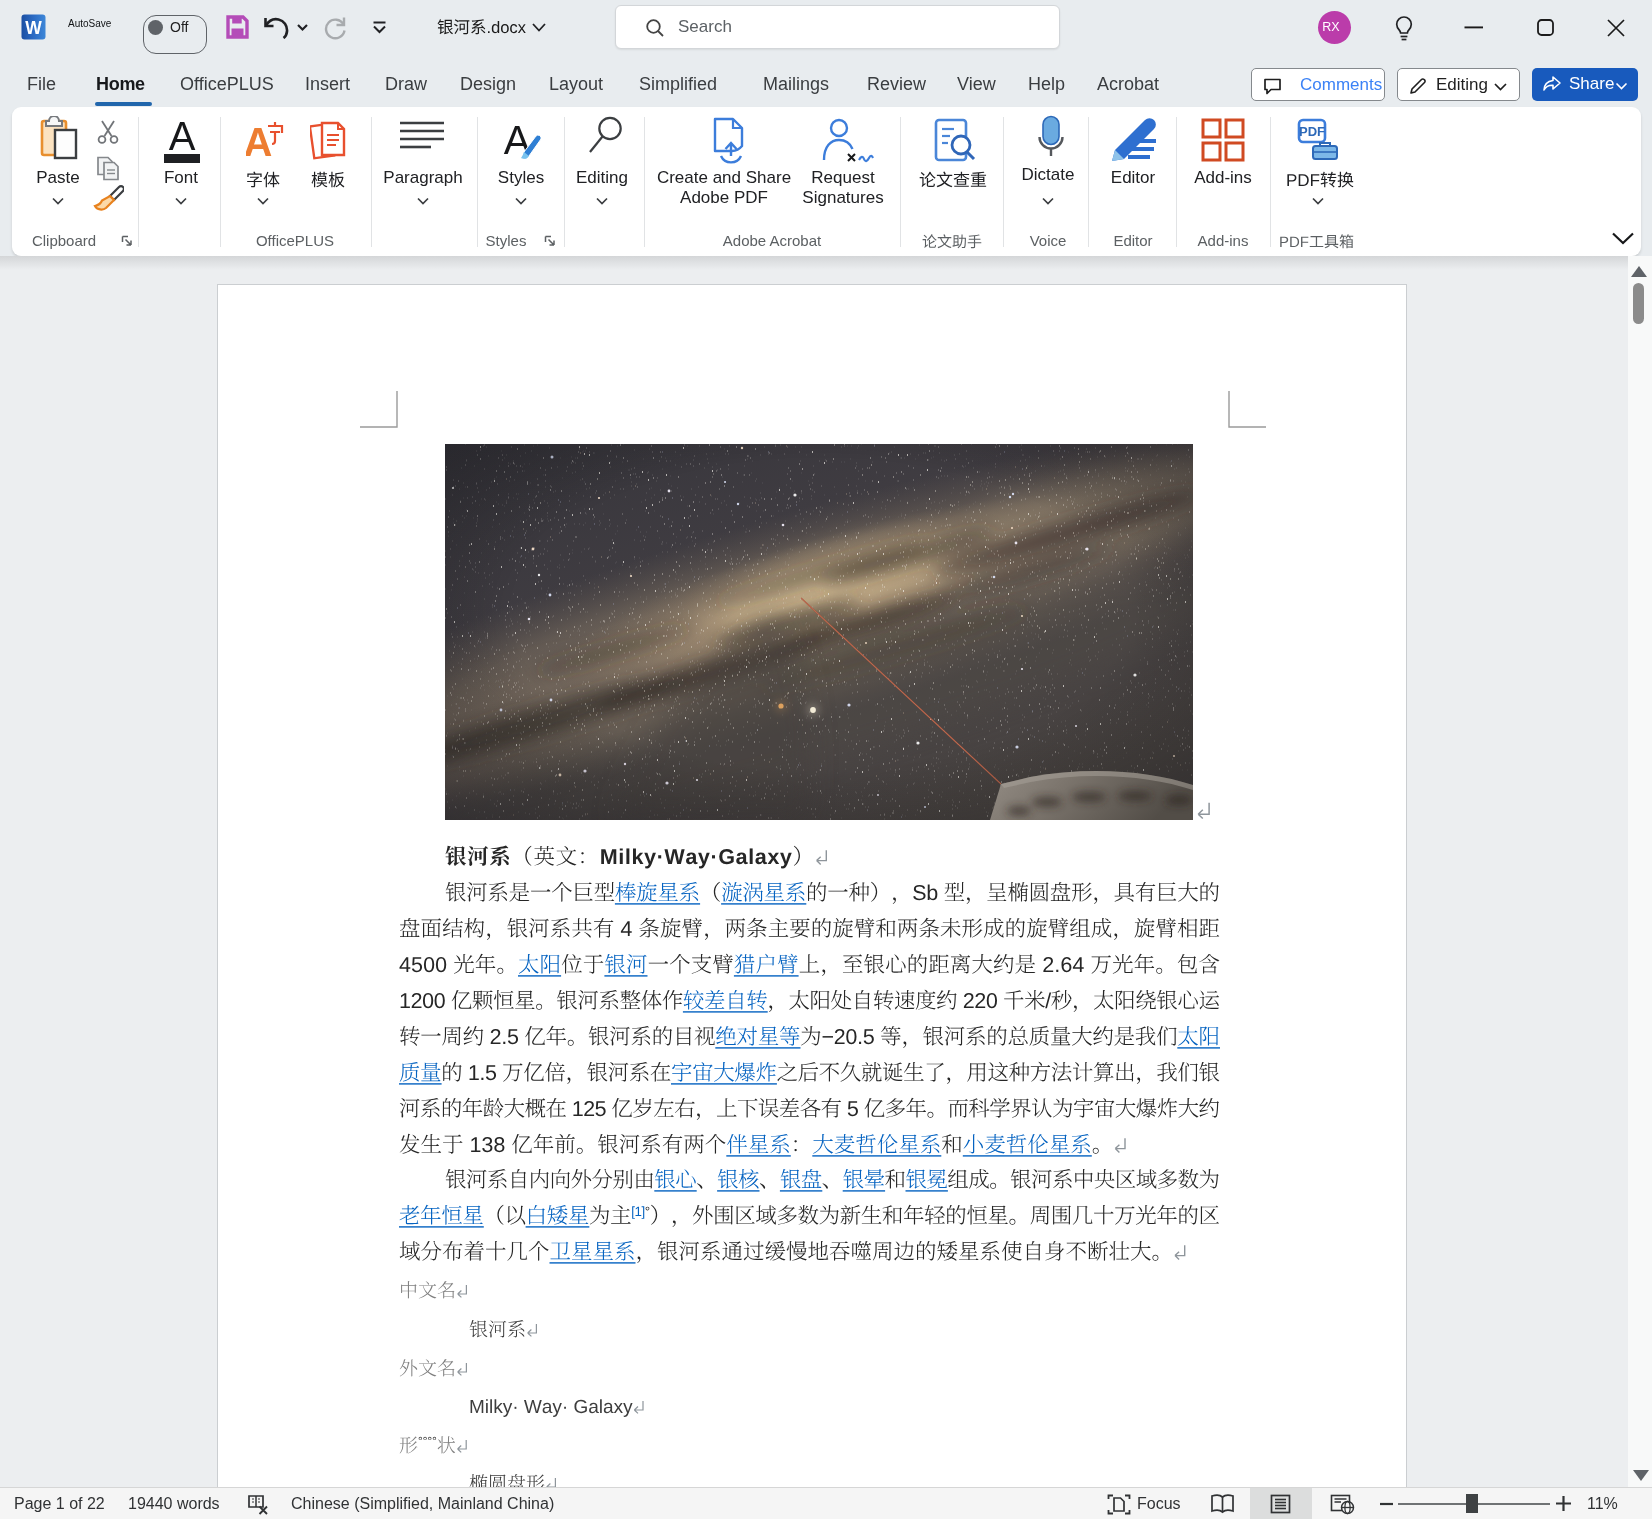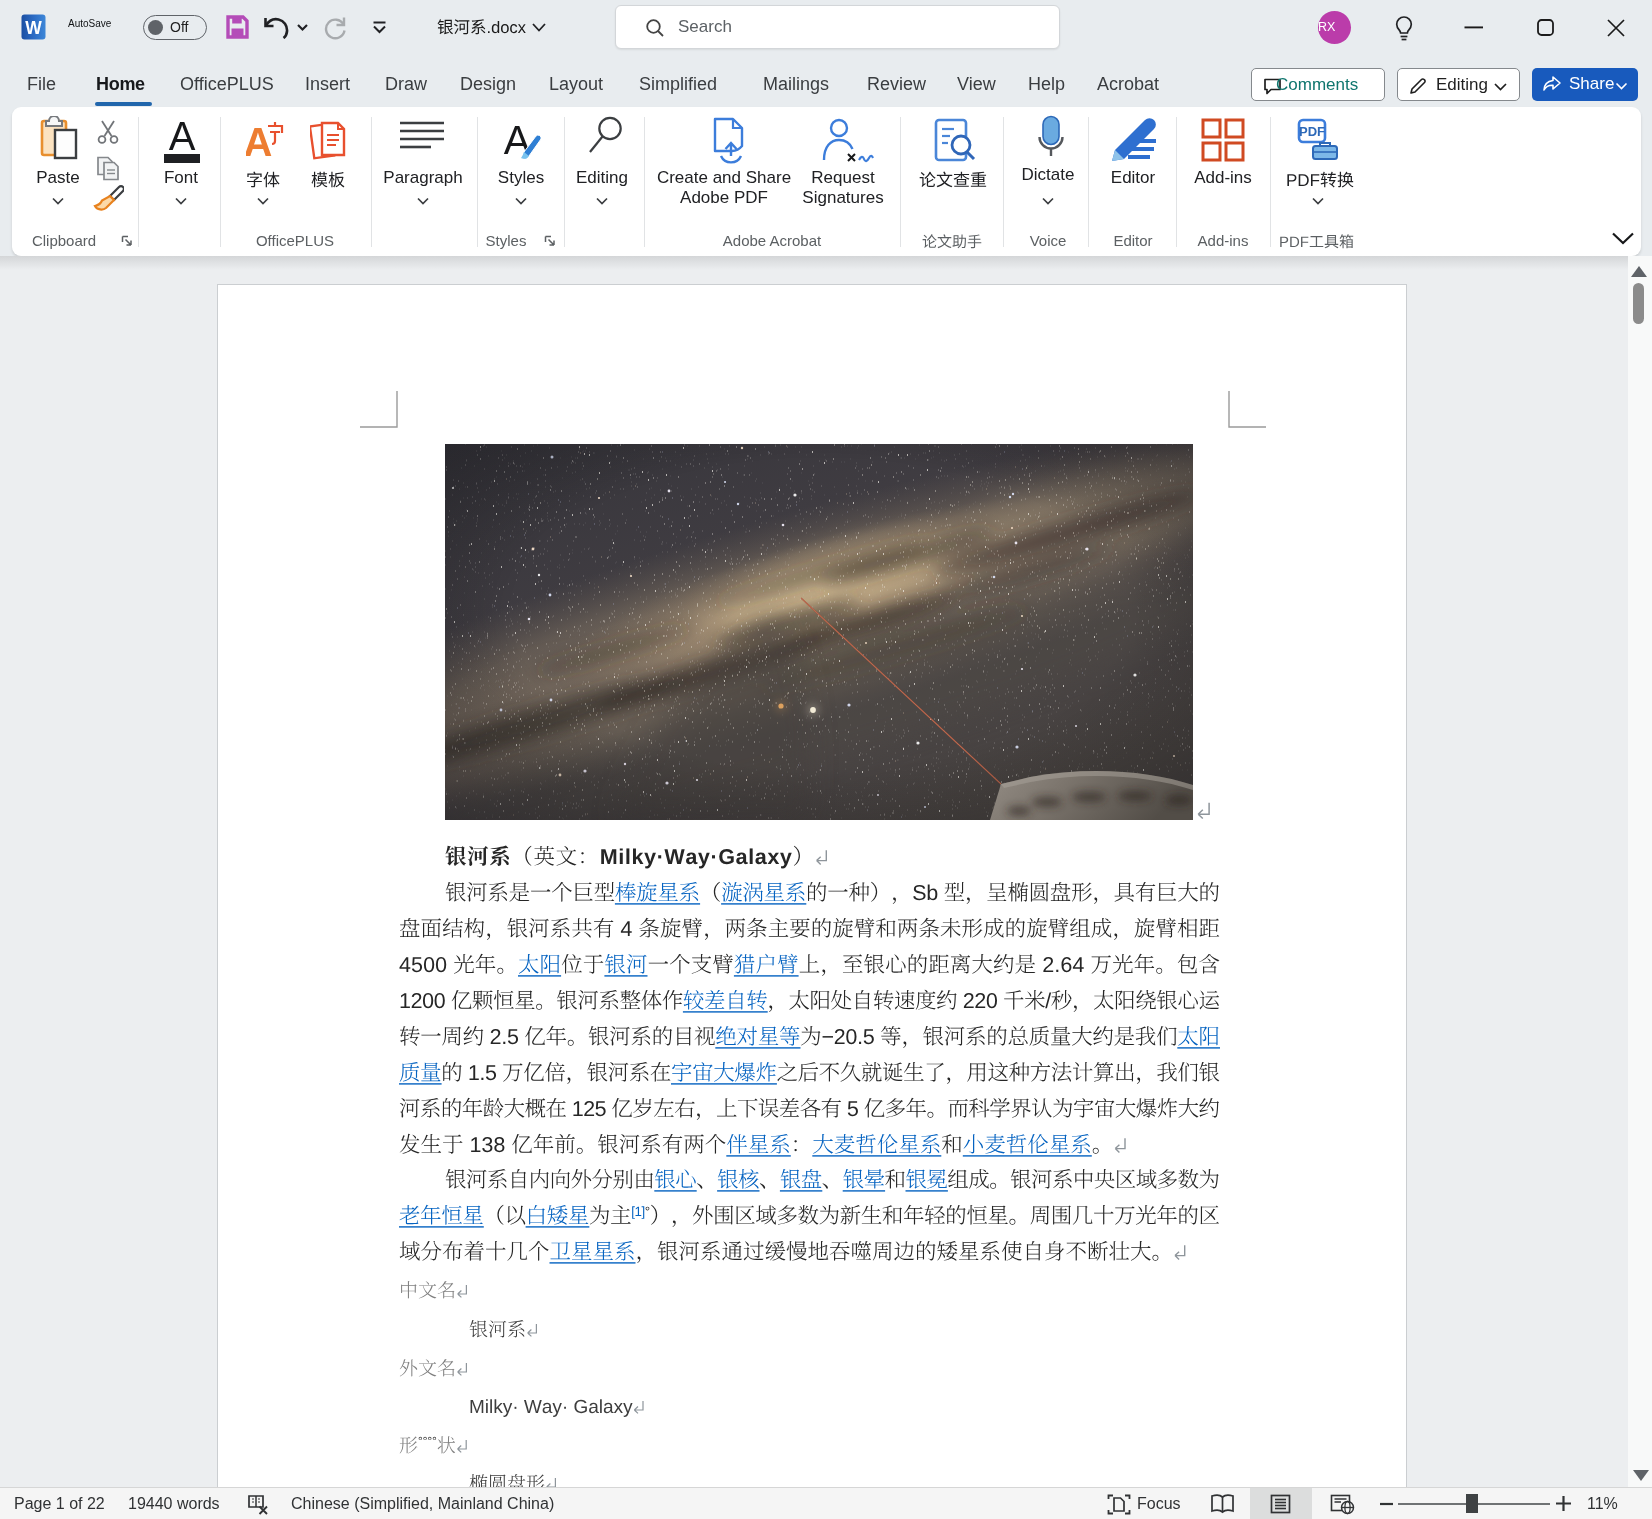--- a/index.html
+++ b/index.html
@@ -29,21 +29,21 @@
           <stop offset="0" stop-color="#1b4fa3"></stop>
           <stop offset="0.5" stop-color="#2c6bc4"></stop>
           <stop offset="1" stop-color="#3d87d8"></stop>
         </linearGradient>
       </defs>
     <rect x="0.5" y="0.5" width="24" height="25" rx="3" fill="url(#wlg)"></rect>
     <text x="12.5" y="19.5" font-size="17.5" font-weight="bold" fill="#fff" text-anchor="middle" font-family="Liberation Sans">W</text>
   </svg>
   <div class="abs" style="left:68px;top:18px;font-size:10px;color:#101214">AutoSave</div>
 
-  <div class="abs" style="left:143px;top:15px;width:64px;height:25px;border:1.3px solid #5f6368;border-radius:13px;background:#e8ecef">
+  <div class="abs" style="left:143px;top:15px;width:64px;height:39px;border:1.3px solid #5f6368;border-radius:13px;background:#e8ecef">
     <div class="abs" style="left:4px;top:3.5px;width:15px;height:15px;border-radius:50%;background:#5f6368"></div>
     <div class="abs" style="left:26px;top:3px;font-size:14px;color:#1f1f1f">Off</div>
   </div>
 
   <svg class="abs" style="left:226px;top:15px" width="23" height="24" viewBox="0 0 23 24">
     <path d="M2 2 H17 L21 6 V22 H2 Z" fill="none" stroke="#b44cb8" stroke-width="3.4"></path>
     <rect x="6.2" y="2" width="9.5" height="6.5" fill="#b44cb8"></rect>
     <rect x="5.5" y="13.5" width="12" height="8.5" fill="#b44cb8"></rect>
   </svg>
 
@@ -69,21 +69,21 @@
 
   <div class="abs" style="left:615px;top:5px;width:445px;height:44px;background:#fff;border:1px solid #d3d6d9;border-radius:6px;box-shadow:0 1px 2px rgba(0,0,0,0.08)">
     <svg class="abs" style="left:29px;top:12px" width="20" height="20" viewBox="0 0 20 20">
       <circle cx="8.5" cy="8.5" r="6.3" fill="none" stroke="#444" stroke-width="1.8"></circle>
       <line x1="13" y1="13" x2="18" y2="18" stroke="#444" stroke-width="1.8"></line>
     </svg>
     <div class="abs" style="left:62px;top:11px;font-size:17px;color:#5c6165">Search</div>
   </div>
 
   <div class="abs" style="left:1318px;top:11px;width:33px;height:33px;border-radius:50%;background:#bb3caa"></div>
-  <div class="abs" style="left:1318px;top:20px;width:26px;text-align:left;font-size:12.5px;color:#fff">RX</div>
+  <div class="abs" style="left:1318px;top:20px;width:26px;text-align:center;font-size:12.5px;color:#fff">RX</div>
 
   <svg class="abs" style="left:1392px;top:15px" width="24" height="26" viewBox="0 0 24 26">
     <path d="M12 2 a7.3 7.3 0 0 1 7.3 7.3 c0 2.6-1.2 4.3-2.6 5.8 c-0.9 1-1.2 1.9-1.3 2.9 h-6.8 c-0.1-1-0.4-1.9-1.3-2.9 c-1.4-1.5-2.6-3.2-2.6-5.8 A7.3 7.3 0 0 1 12 2 Z" fill="none" stroke="#202124" stroke-width="1.7"></path>
     <line x1="8.6" y1="21.5" x2="15.4" y2="21.5" stroke="#202124" stroke-width="1.7"></line>
     <line x1="9.6" y1="24.5" x2="14.4" y2="24.5" stroke="#202124" stroke-width="1.7"></line>
   </svg>
 
   <svg class="abs" style="left:1464px;top:26px" width="20" height="3" viewBox="0 0 20 3">
       <line x1="0.5" y1="1.4" x2="19" y2="1.4" stroke="#1b1b1b" stroke-width="1.9"></line>
     </svg>
@@ -108,21 +108,21 @@
   <div class="tab" style="left:763px">Mailings</div>
   <div class="tab" style="left:867px">Review</div>
   <div class="tab" style="left:957px">View</div>
   <div class="tab" style="left:1028px">Help</div>
   <div class="tab" style="left:1097px">Acrobat</div>
 
   <div class="abs" style="left:1251px;top:11px;width:134px;height:33px;background:#fff;border:1px solid #85898d;border-radius:5px">
     <svg class="abs" style="left:11px;top:8px" width="19" height="18" viewBox="0 0 19 18">
       <path d="M2 2.5 h15 v10 h-9 l-4 4 v-4 h-2 Z" fill="none" stroke="#1f1f1f" stroke-width="1.7" stroke-linejoin="round"></path>
     </svg>
-    <div class="abs" style="left:24px;top:6px;font-size:17px;color:#0f766e">Comments</div>
+    <div class="abs" style="left:48px;top:6px;font-size:17px;color:#3b82f6">Comments</div>
   </div>
 
   <div class="abs" style="left:1397px;top:11px;width:123px;height:33px;background:#fff;border:1px solid #85898d;border-radius:5px">
     <svg class="abs" style="left:10px;top:7px" width="20" height="20" viewBox="0 0 20 20">
       <path d="M3 17 L4 13 L13.5 3.5 a1.8 1.8 0 0 1 2.6 0 l0.4 0.4 a1.8 1.8 0 0 1 0 2.6 L7 16 Z" fill="none" stroke="#1f1f1f" stroke-width="1.6" stroke-linejoin="round"></path>
     </svg>
     <div class="abs" style="left:38px;top:6px;font-size:17px;color:#1f1f1f">Editing</div>
     <svg class="abs" style="left:95px;top:13px" width="15" height="10" viewBox="0 0 15 10">
         <path d="M2 2 L7.5 7.5 L13 2" fill="none" stroke="#1f1f1f" stroke-width="1.7"></path>
       </svg>

